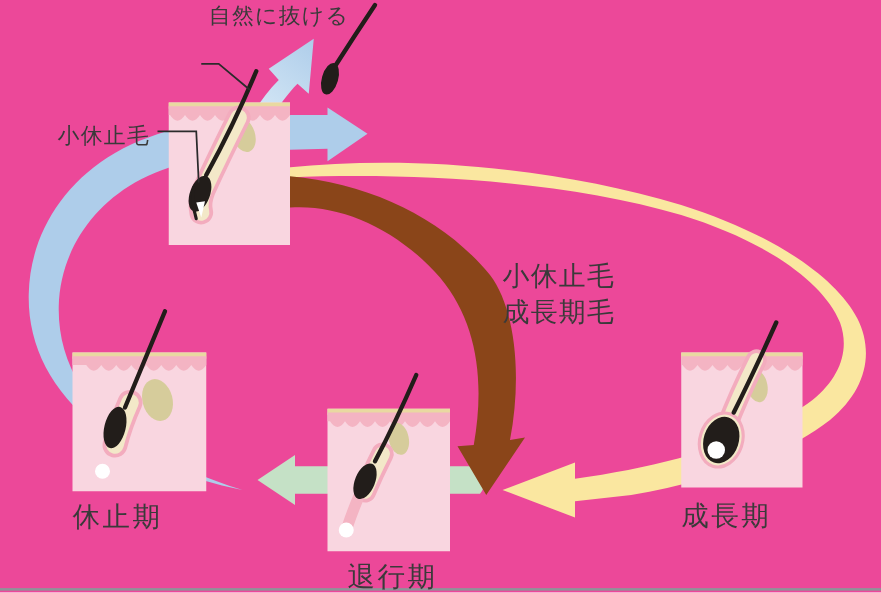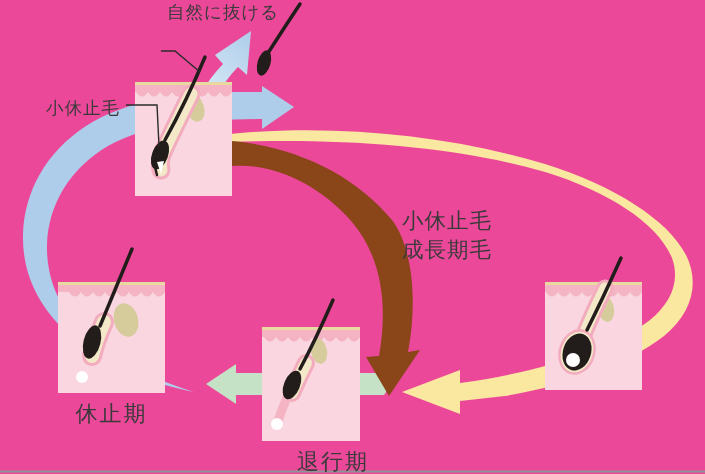--- a/index.html
+++ b/index.html
@@ -7,21 +7,21 @@
     position:relative;
     width:705px;height:474px;
     background:#ec4899;
     overflow:hidden;
     font-family:"Liberation Sans",sans-serif;
     color:var(--text-dark,#3a3a3a);
   }
   .stage svg{position:absolute;left:0;top:0;}
   .lbl{position:absolute;white-space:nowrap;color:var(--text-dark,#3a3a3a);}
   .lbl-small{font-size:17.5px;letter-spacing:1px;font-weight:500;}
-  .lbl-stage{font-size:22px;font-weight:500;letter-spacing:2px;text-align:center;}
+  .lbl-stage{font-size:22px;font-weight:500;letter-spacing:2px;text-align:left;}
   .lbl-baldness{font-size:21.5px;line-height:29px;font-weight:500;letter-spacing:1px;}
 </style>
 </head>
 <body>
 
 <div class="stage">
 
   <svg width="705" height="474" viewBox="0 0 705 474">
     <defs>
       <linearGradient id="smallArrowGrad" x1="199" y1="97" x2="251" y2="31" gradientUnits="userSpaceOnUse">
@@ -153,14 +153,15 @@
 
   <div class="lbl lbl-baldness" style="left:402px;top:207px;">
     <div>小休止毛</div>
     <div>成長期毛</div>
   </div>
 
   <div class="lbl lbl-stage" style="left:58px;width:107px;top:399px;">休止期</div>
 
   <div class="lbl lbl-stage" style="left:278px;width:110px;top:447px;">退行期</div>
 
+  <div class="lbl lbl-stage" style="left:545px;width:97px;top:398px;">成長期</div>
 
 </div>
 
 </body></html>

